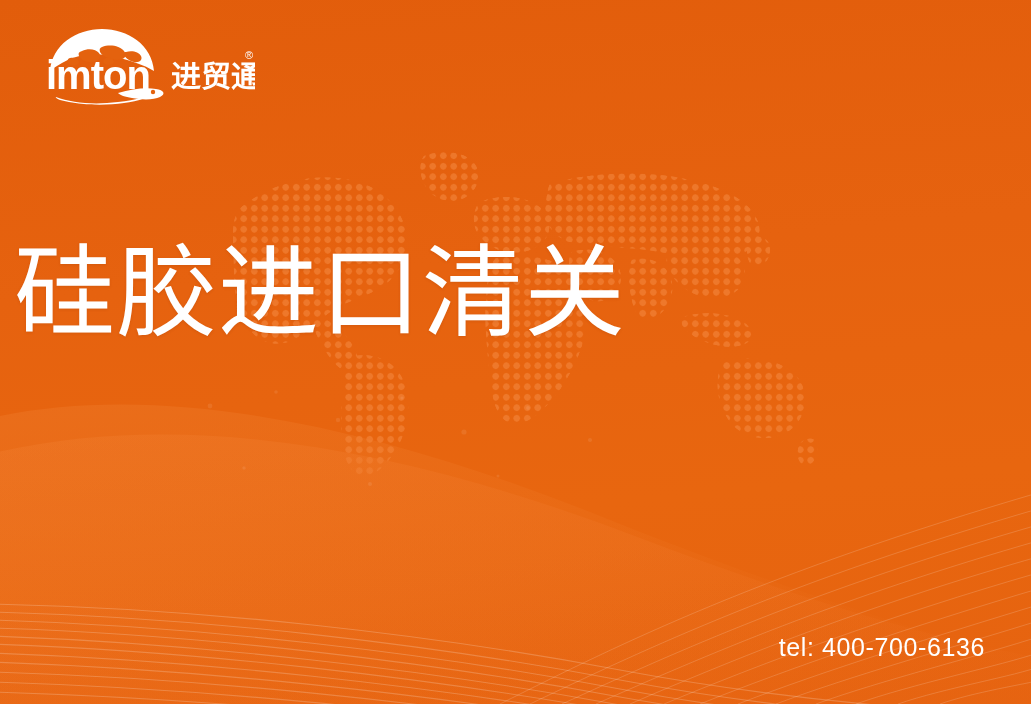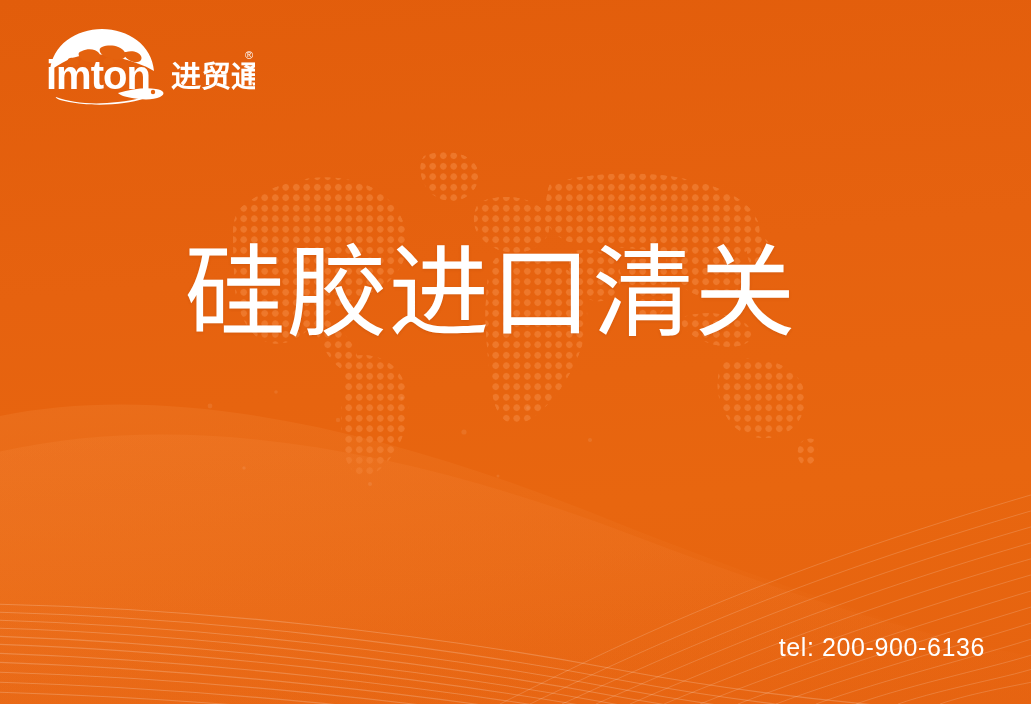--- a/index.html
+++ b/index.html
@@ -91,24 +91,23 @@
     left: 40px;
     top: 27px;
     width: 215px;
     height: 78px;
   }
 
   
 
   .headline {
     position: absolute;
-    left: 0;
+    left: 14px;
     top: 234px;
     width: 981px;
-    text-align: center;
     color: #ffffff;
     font-size: 101px;
     line-height: 118px;
     font-weight: 300;
     letter-spacing: 1px;
     white-space: nowrap;
     text-shadow: 0 1px 3px rgba(120, 45, 0, 0.16);
   }
   .headline .hl-line {
     display: block;
@@ -362,15 +361,15 @@
       <text x="131" y="60" fill="#ffffff" font-family="'Liberation Sans', sans-serif" font-size="30" font-weight="bold" letter-spacing="0">进贸通</text>
 
       <text x="205" y="32" fill="#ffffff" font-family="'Liberation Sans', sans-serif" font-size="11">®</text>
     </svg>
   </div>
 
   <div class="headline">
     <span class="hl-line">硅胶进口清关</span>
   </div>
 
-  <div class="tel">tel: 200-900-6136</div>
+  <div class="tel">tel: 400-700-6136</div>
 
 </div>
 
 </body></html>

